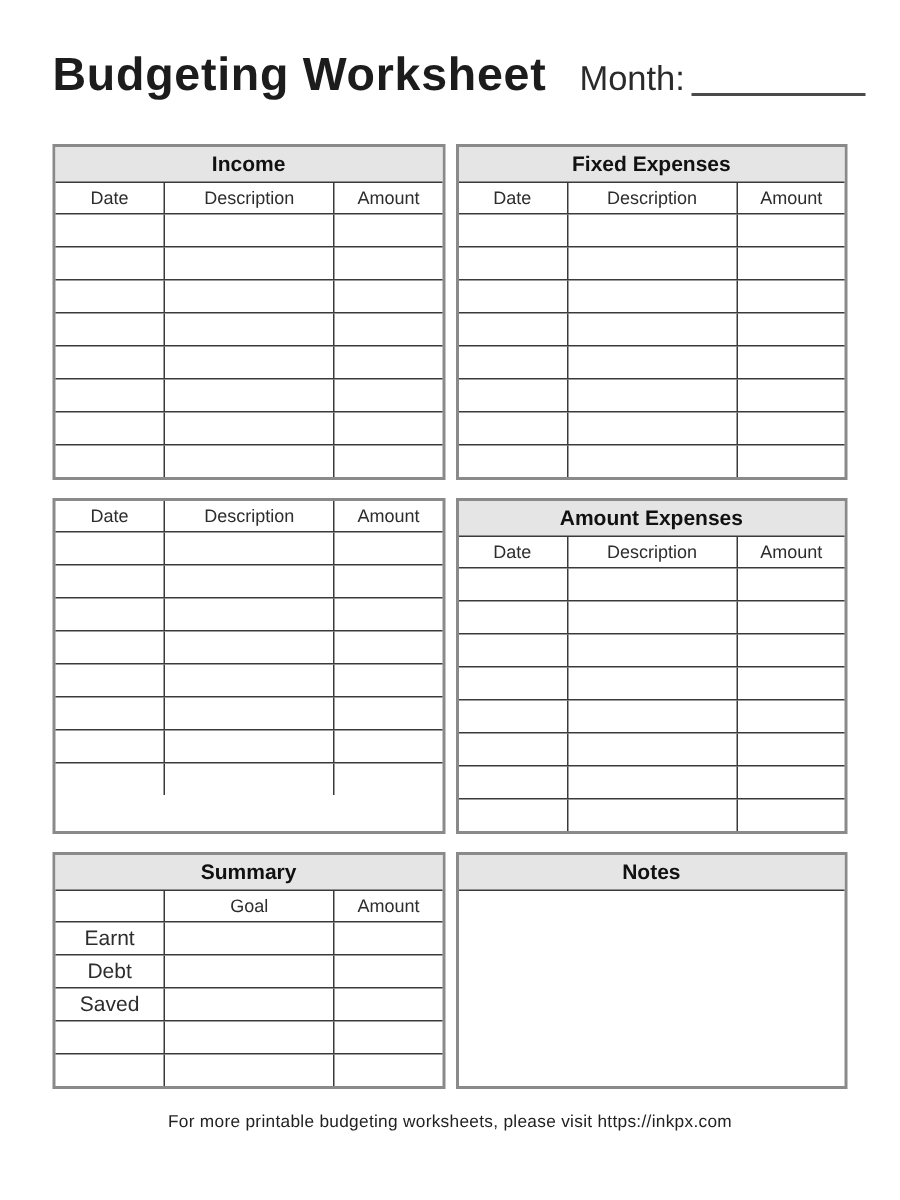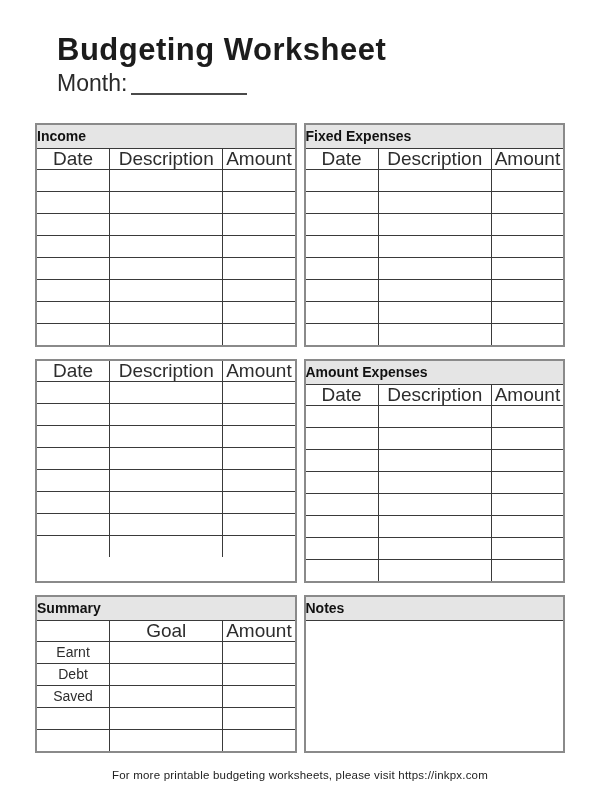--- a/index.html
+++ b/index.html
@@ -14,21 +14,20 @@
     height: 800px;
     background: #ffffff;
     overflow: hidden;
     position: relative;
   }
   
   .header {
     margin: 30px 34px 0 35px;
     display: flex;
     align-items: baseline;
-    flex-direction: column;
   }
   .page-title {
     font-size: 31px;
     font-weight: 700;
     letter-spacing: 0.5px;
     margin: 0;
     line-height: 40px;
     white-space: nowrap;
   }
   .month-wrap {
@@ -63,20 +62,21 @@
   .sheet-table {
     border: 2px solid #8a8a8a;
     background: #ffffff;
     box-sizing: border-box;
   }
   .t-title {
     background: #e5e5e5;
     border-bottom: 1px solid #3a3a3a;
     height: 23px;
     line-height: 23px;
+    text-align: center;
     font-size: 14px;
     font-weight: 700;
     color: #111111;
   }
   .t-row {
     display: grid;
     grid-template-columns: 28% 44% 28%;
     border-top: 1px solid #3a3a3a;
   }
   .t-row.first {
@@ -86,21 +86,21 @@
     border-left: 1px solid #3a3a3a;
     overflow: hidden;
   }
   .t-row > div:first-child {
     border-left: none;
   }
   .t-head > div {
     height: 20px;
     line-height: 20px;
     text-align: center;
-    font-size: 19px;
+    font-size: 12px;
     color: #2d2d2d;
   }
   .t-data > div {
     height: 21px;
     line-height: 21px;
     text-align: center;
     font-size: 14px;
     color: #2d2d2d;
   }
   

